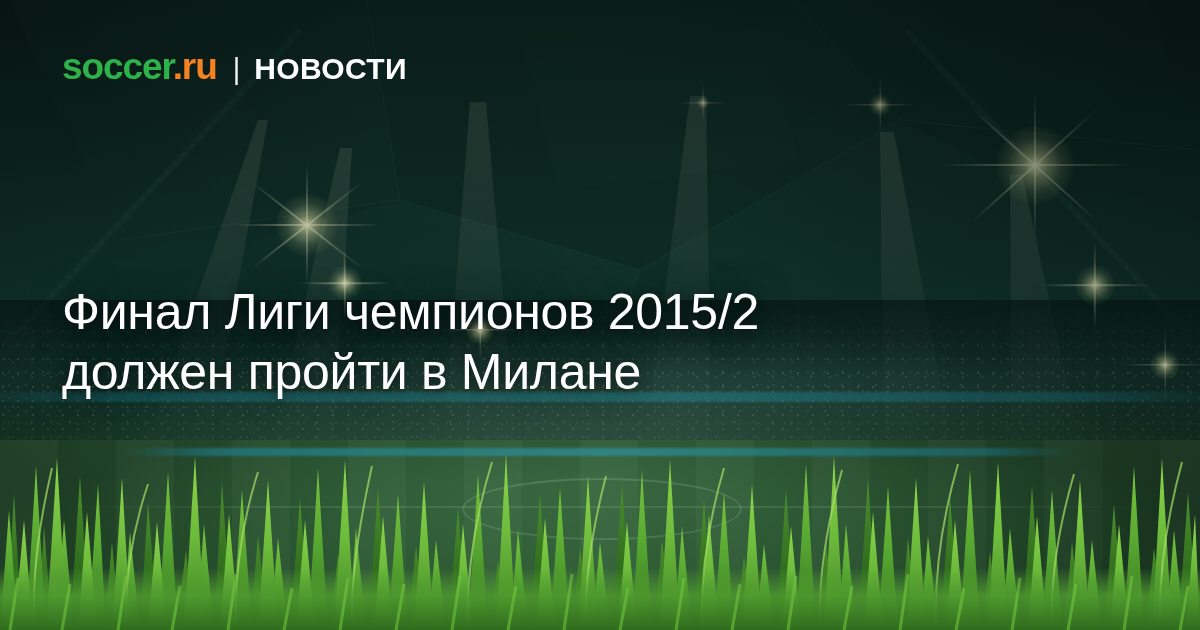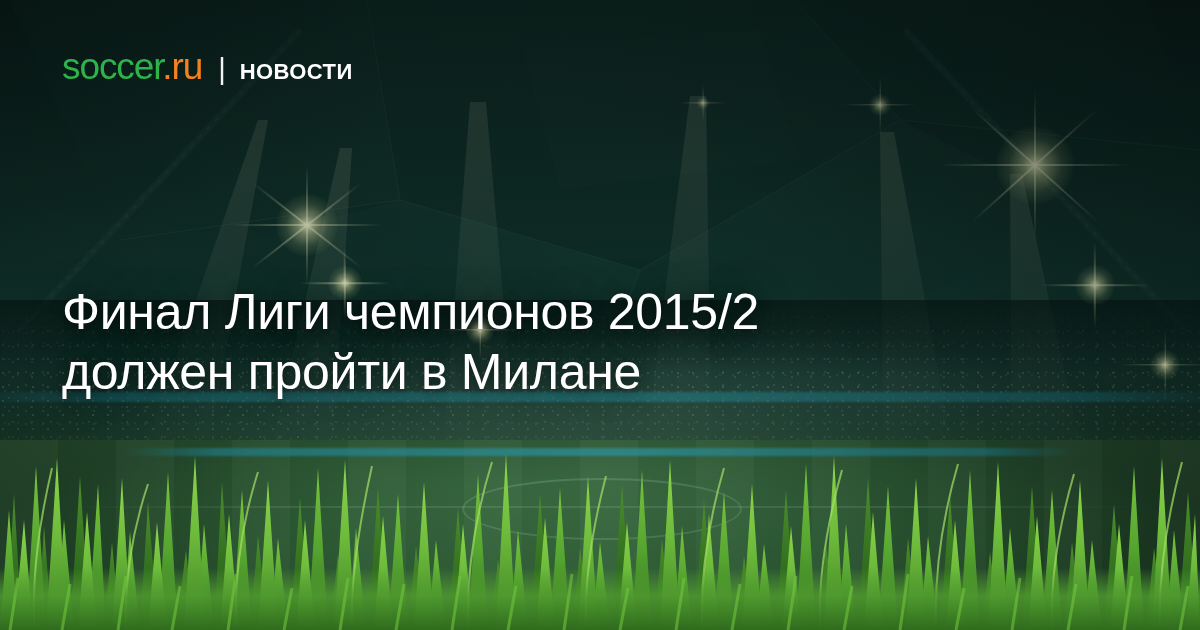--- a/index.html
+++ b/index.html
@@ -211,38 +211,38 @@
   .brand-bar {
     position: absolute;
     left: 62px;
     top: 48px;
     display: flex;
     align-items: baseline;
     white-space: nowrap;
   }
   .logo {
     font-size: 37px;
-    font-weight: normal;
+    font-weight: bold;
     letter-spacing: -1.1px;
     line-height: 1;
   }
   .logo .logo-main { color: #2db34a; }
   .logo .logo-tld  { color: #f58220; }
 
   .brand-sep {
     color: #ffffff;
     font-size: 29px;
     font-weight: normal;
     margin: 0 14px 0 16px;
     line-height: 1;
     opacity: .95;
   }
   .section-label {
     color: #ffffff;
-    font-size: 22px;
+    font-size: 30px;
     font-weight: bold;
     letter-spacing: .4px;
     line-height: 1;
   }
 
   .headline {
     position: absolute;
     left: 62px;
     top: 248px;
     width: 960px;

